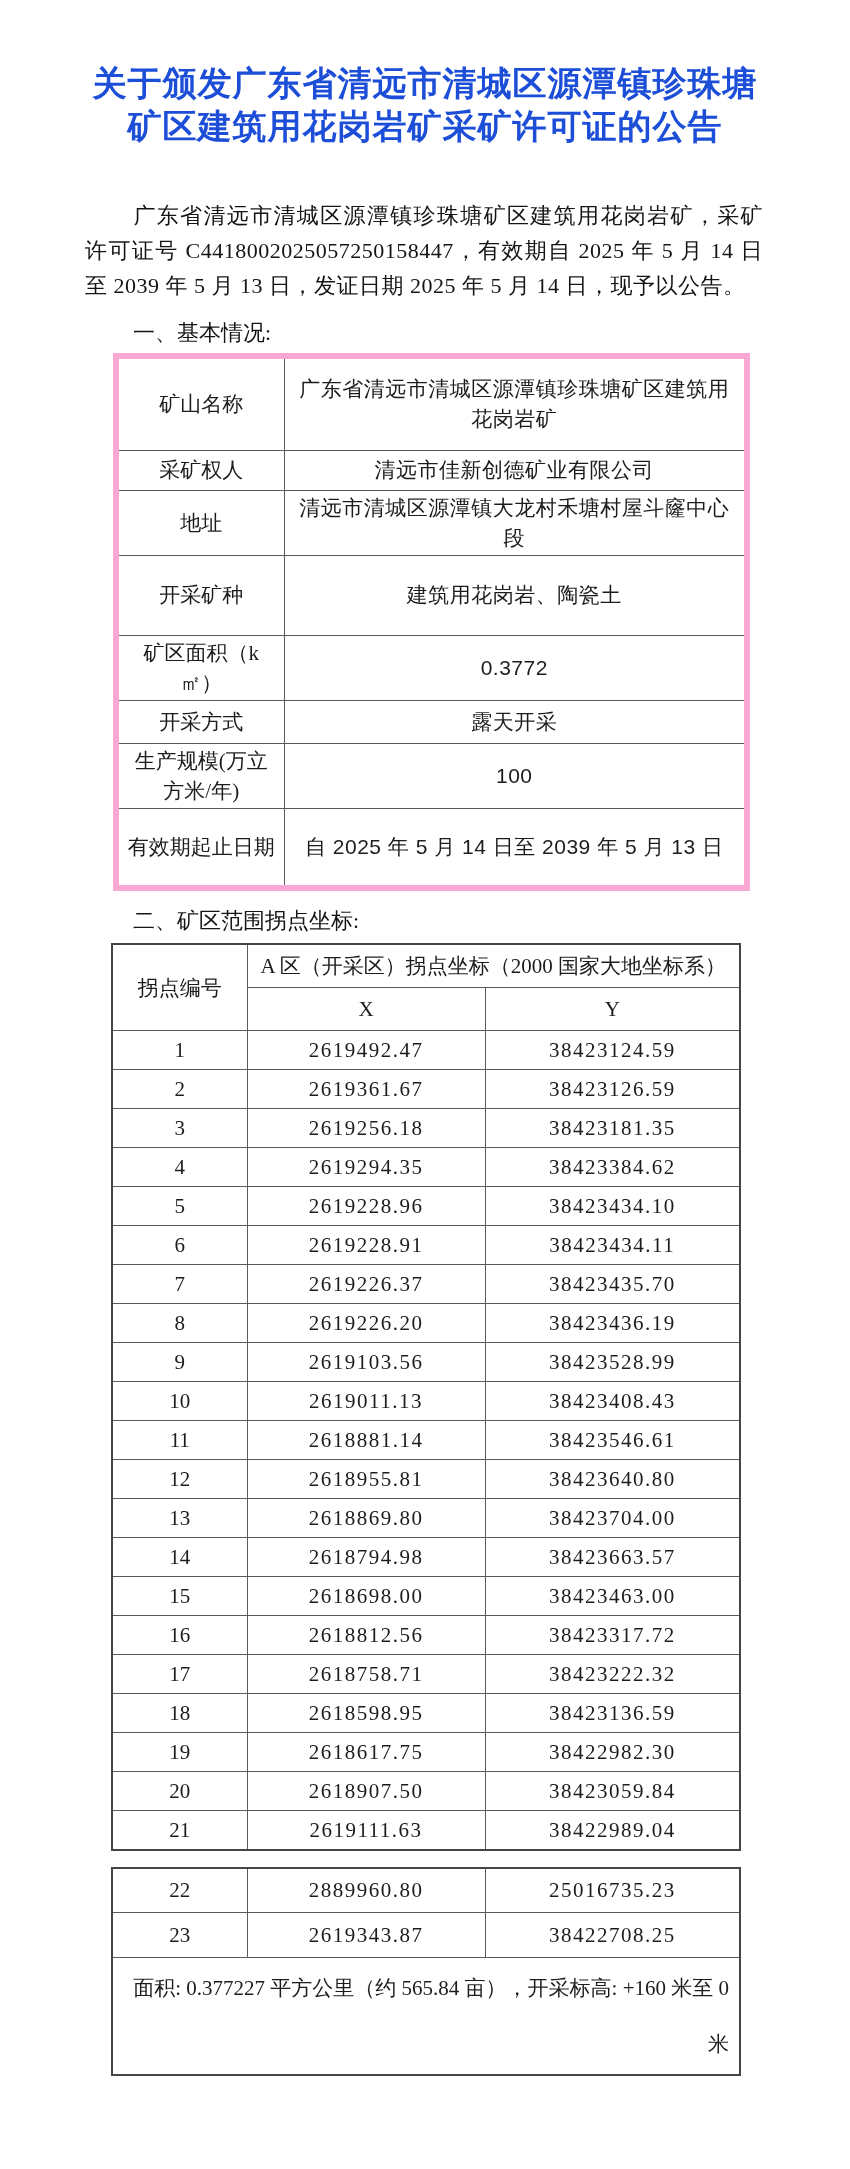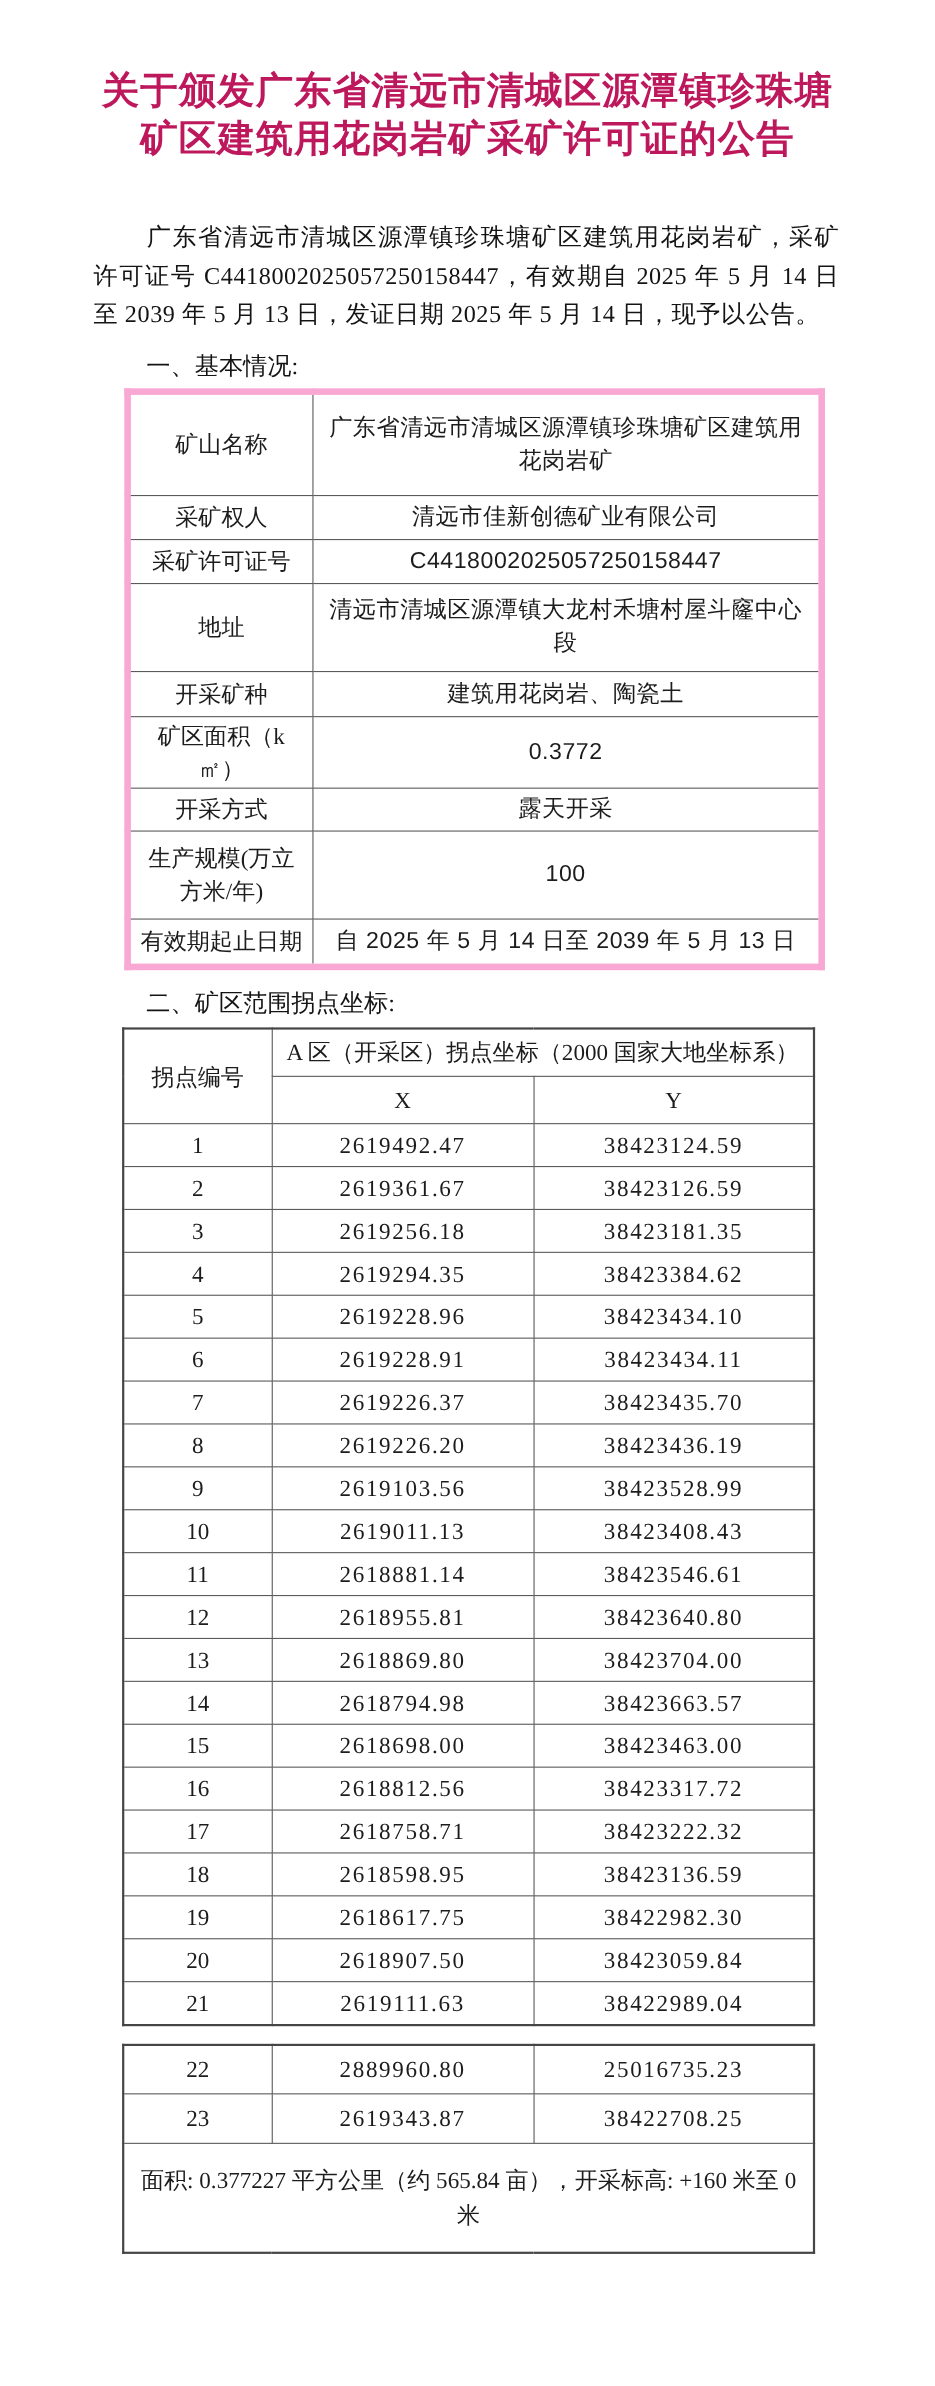--- a/index.html
+++ b/index.html
@@ -16,21 +16,21 @@
   }
   .doc-title {
     margin: 62px auto 0;
     width: 670px;
     text-align: center;
     font-family: "Liberation Sans", "DejaVu Sans", sans-serif;
     font-weight: bold;
     font-size: 34px;
     line-height: 43px;
     letter-spacing: 1px;
-    color: #be185d;
+    color: #1d4ed8;
   }
   .intro-paragraph {
     margin: 50px 87px 0 85px;
     font-size: 22px;
     line-height: 35px;
     text-indent: 2.2em;
     text-align: justify;
     letter-spacing: 0.5px;
   }
   .section-heading {
@@ -78,22 +78,22 @@
   .coords-table.page-break { margin-top: 16px; }
   .coords-table col.c-num { width: 135px; }
   .coords-table col.c-x   { width: 238px; }
   .coords-table col.c-y   { width: 255px; }
   .coords-table thead td  { height: 38px; }
   .coords-table tbody tr  { height: 39px; }
   .coords-table.page-break tbody tr { height: 45px; }
   .coord-val { letter-spacing: 1.5px; }
   .footer-cell {
     height: 94px;
-    line-height: 32px;
-    text-align: center;
+    line-height: 56px;
+    text-align: right;
     padding: 2px 10px;
   }
 </style>
 </head>
 <body>
 
 <h1 class="doc-title">关于颁发广东省清远市清城区源潭镇珍珠塘矿区建筑用花岗岩矿采矿许可证的公告</h1>
 
 <p class="intro-paragraph">广东省清远市清城区源潭镇珍珠塘矿区建筑用花岗岩矿，采矿许可证号 C4418002025057250158447，有效期自 2025 年 5 月 14 日至 2039 年 5 月 13 日，发证日期 2025 年 5 月 14 日，现予以公告。</p>
 
@@ -108,24 +108,20 @@
   <tr>
     <td>矿山名称</td>
     <td class="license-no">广东省清远市清城区源潭镇珍珠塘矿区建筑用花岗岩矿</td>
   </tr>
 
   <tr>
     <td>采矿权人</td>
     <td class="license-no">清远市佳新创德矿业有限公司</td>
   </tr>
 
-  <tr>
-    <td>采矿许可证号</td>
-    <td class="license-no">C4418002025057250158447</td>
-  </tr>
 
   <tr>
     <td>地址</td>
     <td class="license-no">清远市清城区源潭镇大龙村禾塘村屋斗窿中心段</td>
   </tr>
 
   <tr>
     <td>开采矿种</td>
     <td class="license-no">建筑用花岗岩、陶瓷土</td>
   </tr>

